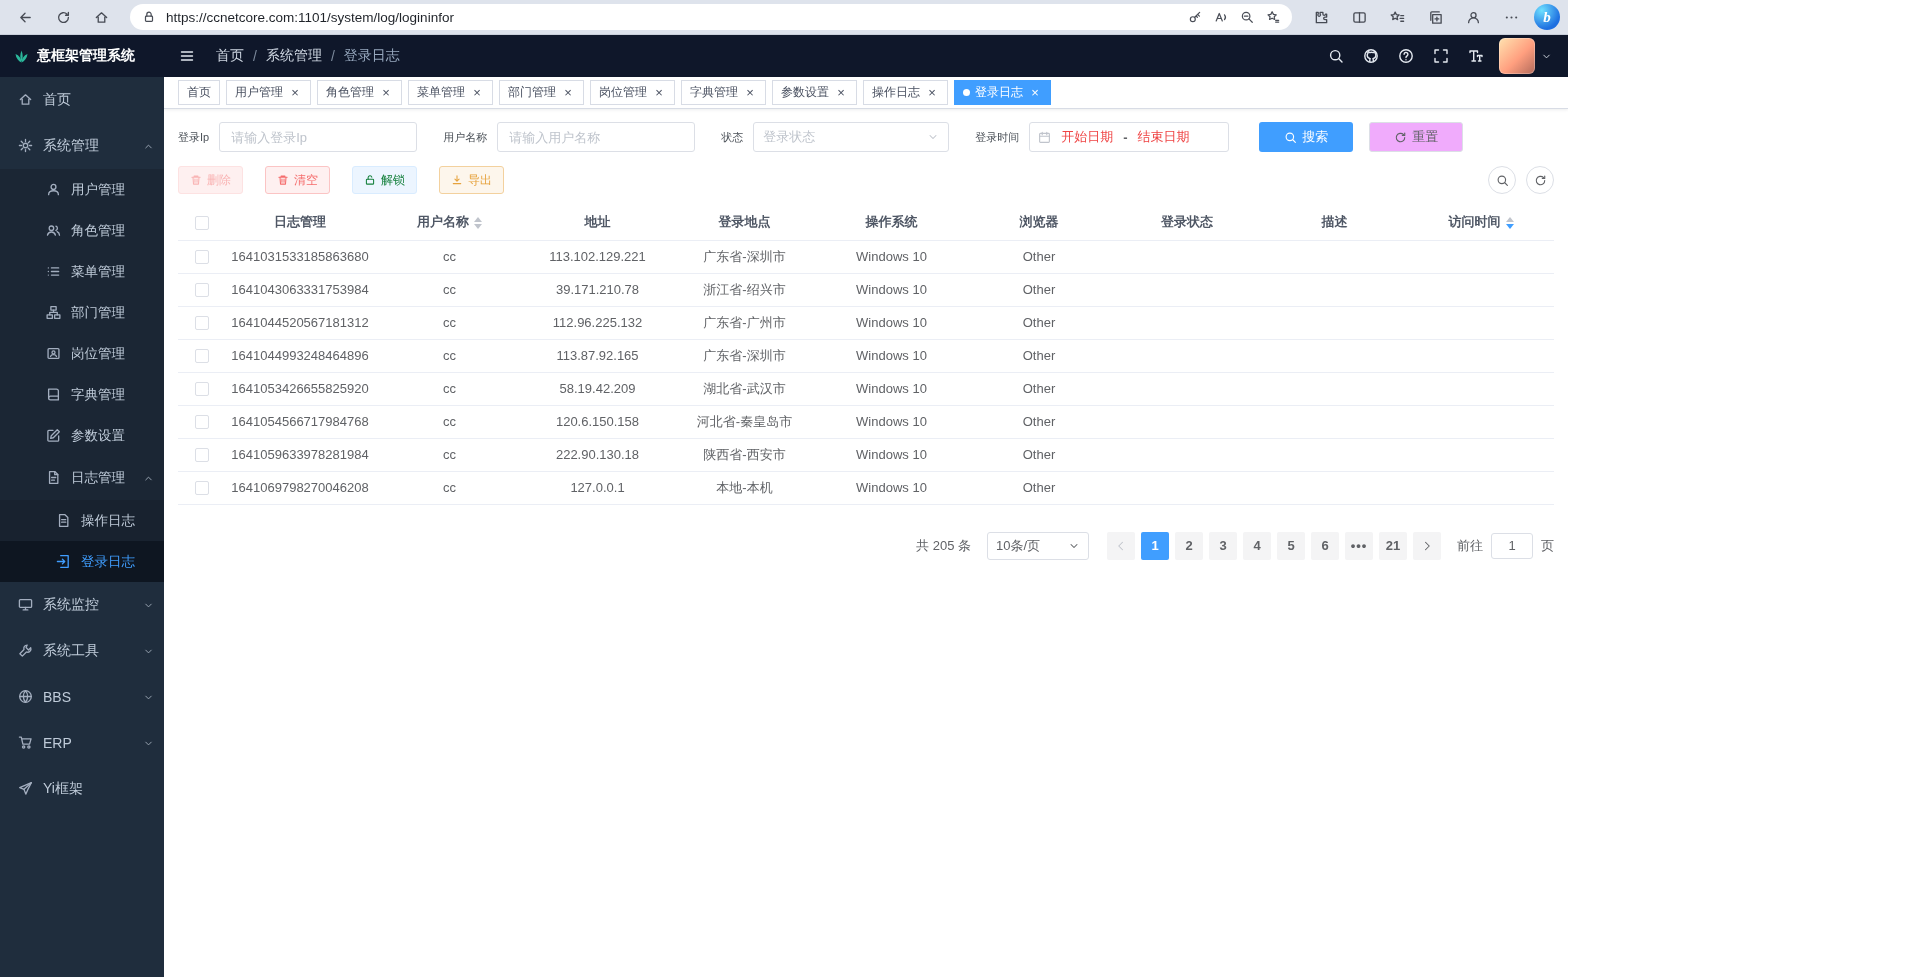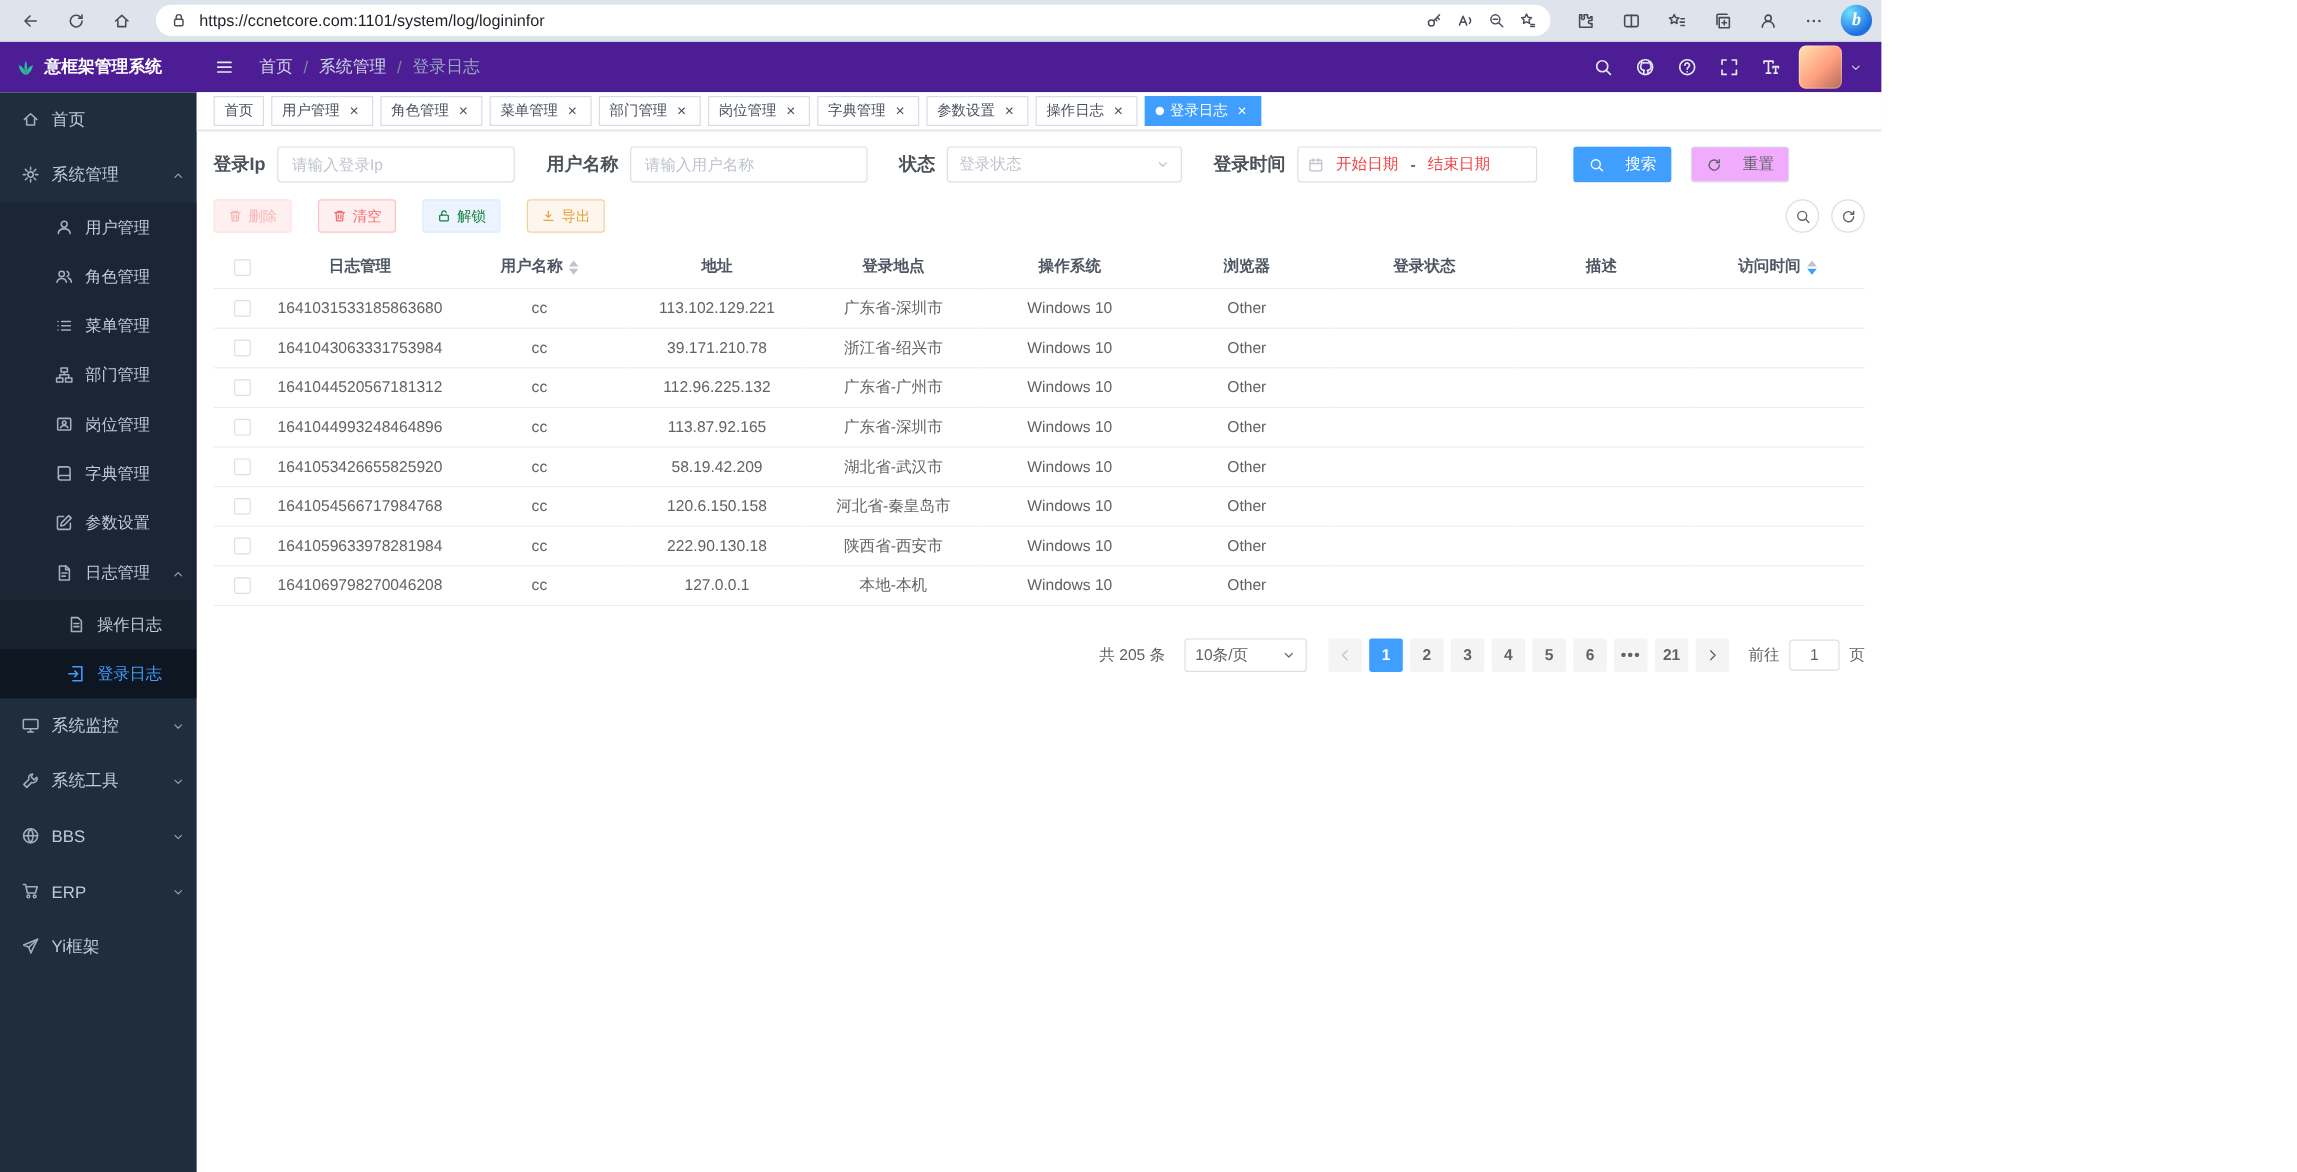--- a/index.html
+++ b/index.html
@@ -19,21 +19,21 @@
   color:#4a4e57;flex-shrink:0}
 .abar-ic .ic{width:14px;height:14px}
 .url{flex:1;font-size:13.5px;color:#1f2329;margin-left:4px;white-space:nowrap;overflow:hidden}
 .copilot{width:26px;height:26px;border-radius:50%;margin-left:2px;cursor:pointer;
   background:radial-gradient(circle at 30% 25%,#6ee0ff,#1e6fe0 70%);
   display:flex;align-items:center;justify-content:center;flex-shrink:0}
 .copilot span{color:#fff;font-weight:700;font-size:15px;font-family:"Liberation Serif",serif;font-style:italic;line-height:1}
 
 
 .app{height:942px;display:flex;flex-direction:column}
-.app-header{height:42px;background:#4c1d95;display:flex;align-items:center;flex-shrink:0}
+.app-header{height:42px;background:#0f172a;display:flex;align-items:center;flex-shrink:0}
 .logo{width:164px;flex-shrink:0;display:flex;align-items:center;gap:8px;padding-left:14px;cursor:pointer}
 .logo-title{font-size:14px;font-weight:700;color:#fff;white-space:nowrap}
 .hbtn{width:26px;height:26px;display:flex;align-items:center;justify-content:center;
   color:#e4e9f0;cursor:pointer;flex-shrink:0}
 .hbtn .ic{width:16px;height:16px}
 .hamburger{margin-left:10px}
 .breadcrumb{margin-left:16px;font-size:14px;display:flex;align-items:center;gap:9px;white-space:nowrap}
 .crumb{color:#97a8be}
 .crumb.link{color:#cfd7e2;cursor:pointer}
 .crumb-sep{color:#7c8a9c}
@@ -71,37 +71,37 @@
 .tab.active{background:#409eff;border-color:#409eff;color:#fff}
 .tab-dot{width:7px;height:7px;border-radius:50%;background:#fff}
 .tab-close{font-size:13px;line-height:1;width:14px;height:14px;border-radius:50%;
   display:flex;align-items:center;justify-content:center}
 
 .content{flex:1;padding:10px 14px 0;overflow:hidden}
 
 
 .filters{display:flex;align-items:center;margin:3px 0 14px}
 .f-group{display:flex;align-items:center;margin-right:26px}
-.f-label{font-size:15px;font-weight:700;color:#4c5259;margin-right:10px;white-space:nowrap}
+.f-label{font-size:11px;font-weight:400;color:#4c5259;margin-right:10px;white-space:nowrap}
 .f-input{width:198px;height:30px;border:1px solid #dcdfe6;border-radius:3px;padding:0 11px;
   font-size:13px;color:#606266;outline:none}
 .f-input::placeholder{color:#bfc4cc}
 .f-select{width:196px;height:30px;border:1px solid #dcdfe6;border-radius:3px;display:flex;
   align-items:center;justify-content:space-between;padding:0 9px;cursor:pointer;background:#fff}
 .sel-ph{font-size:13px;color:#bfc4cc}
 .sel-caret{color:#c0c4cc;display:flex}
 .sel-caret .ic{width:12px;height:12px}
 .f-range{width:200px;height:30px;border:1px solid #dcdfe6;border-radius:3px;display:flex;
   align-items:center;padding:0 8px;gap:10px;cursor:pointer;background:#fff}
 .range-ic{color:#c0c4cc;display:flex}
 .range-ic .ic{width:13px;height:13px}
 .range-ph{font-size:13px;color:#ef4444}
 .range-sep{font-size:13px;color:#606266;font-weight:700}
-.btn{height:30px;border-radius:3px;padding:0 12px;font-size:13px;display:inline-flex;
-  align-items:center;gap:17px;cursor:pointer;border:1px solid transparent;white-space:nowrap}
+.btn{height:30px;border-radius:3px;padding:0 24px;font-size:13px;display:inline-flex;
+  align-items:center;gap:5px;cursor:pointer;border:1px solid transparent;white-space:nowrap}
 .btn .ic{width:13px;height:13px}
 .btn-search{background:#409eff;color:#fff;margin-left:4px}
 .btn-reset{background:#f0abfc;color:#606266;border-color:#dcdfe6;margin-left:16px}
 
 
 .toolbar{display:flex;align-items:center;margin-bottom:11px}
 .tb-btn{height:28px;border-radius:3px;padding:0 11px;font-size:12px;display:inline-flex;
   align-items:center;gap:5px;margin-right:22px;cursor:pointer;border:1px solid transparent;white-space:nowrap}
 .tb-btn .ic{width:12px;height:12px}
 .tb-delete{background:#fef0f0;border-color:#fde2e2;color:#f9b4b4;cursor:not-allowed}

